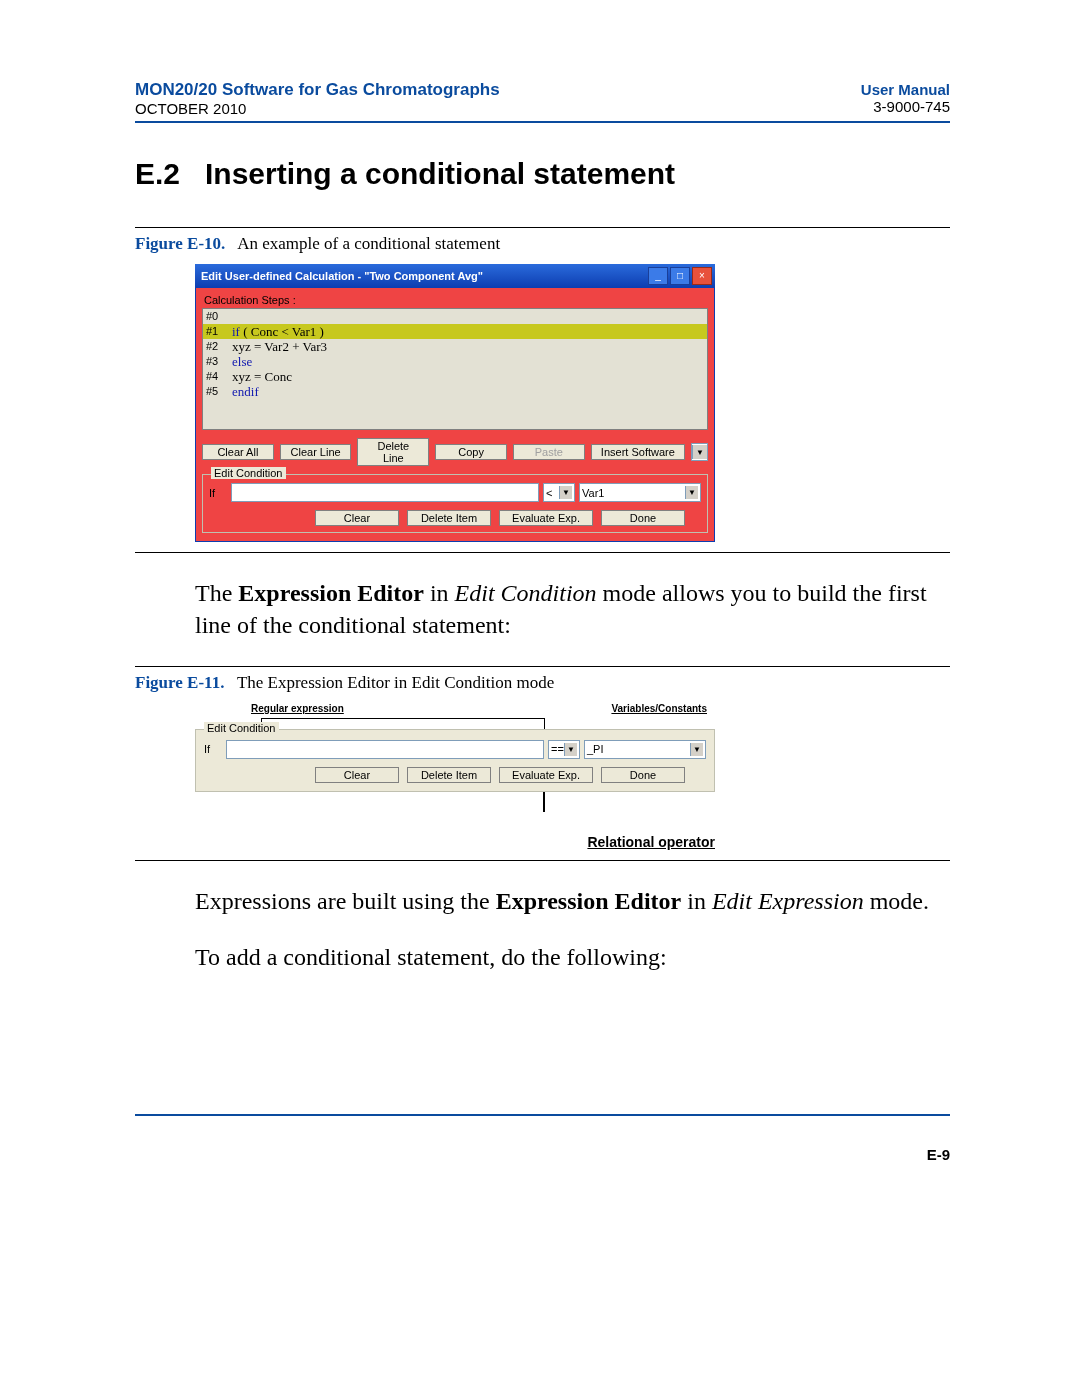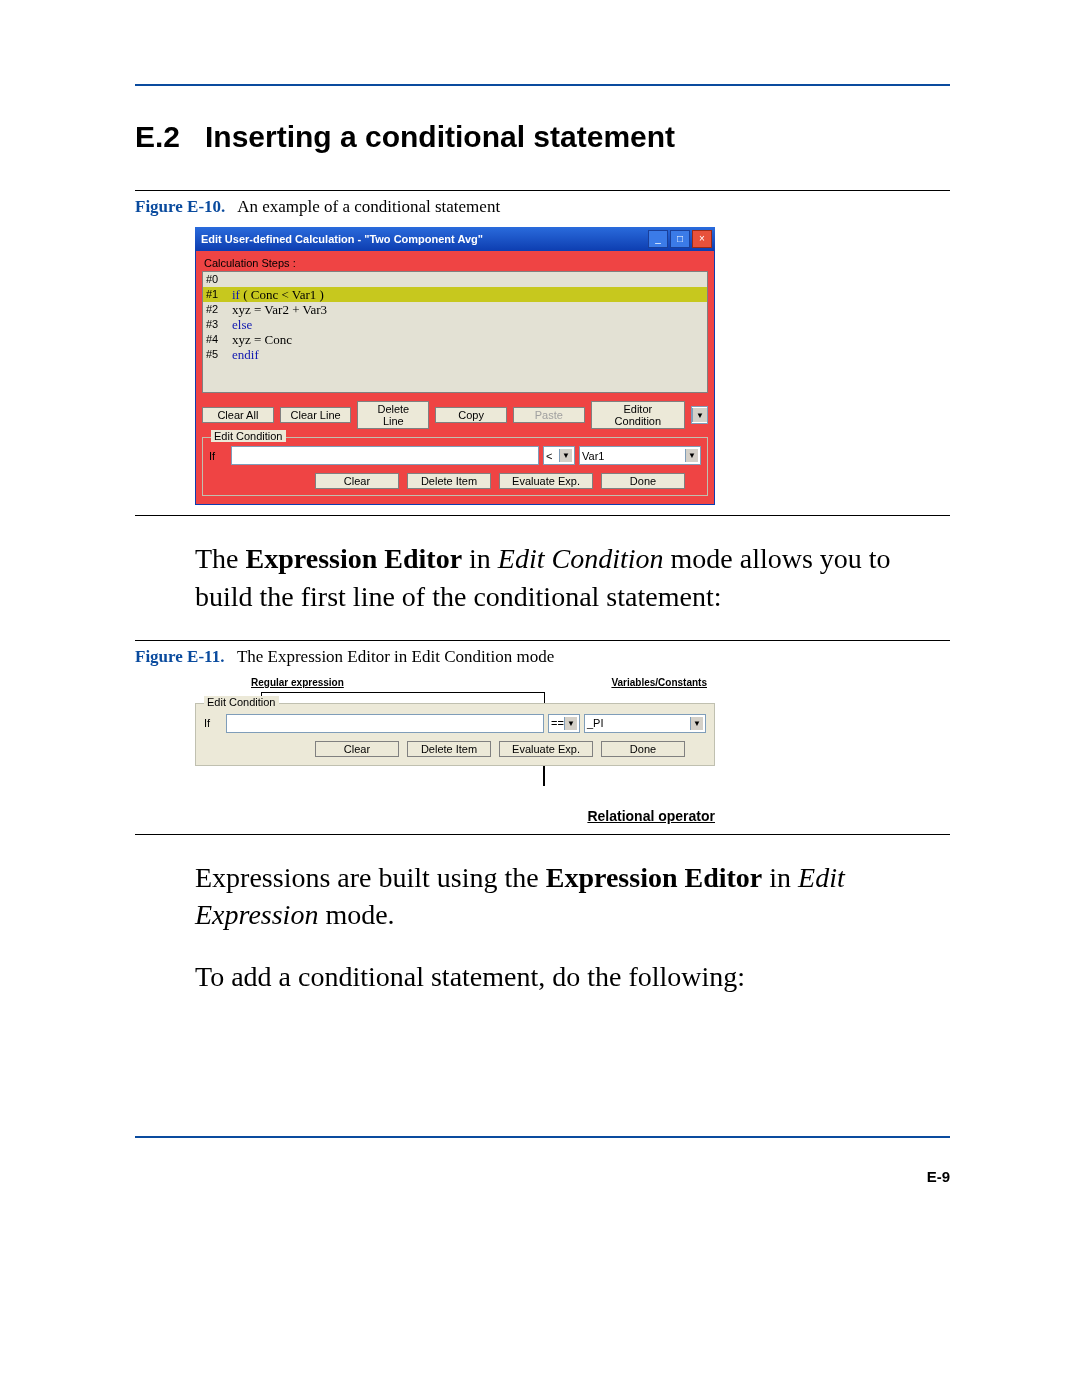--- a/index.html
+++ b/index.html
@@ -66,41 +66,51 @@
   .groupbox .glab { position:absolute; top:-8px; left:8px; background:#ece9d8; padding:0 3px; font-size:11px; }
   .editrow { display:flex; align-items:center; gap:4px; }
   .iflab { width:18px; font-size:11px; }
   .txtfield { flex:1; background:#fff; border:1px solid #7f9db9; height:17px; }
   .op { width:26px; background:#fff; border:1px solid #7f9db9; height:17px; display:flex; align-items:center; padding:0 2px; font-size:11px; }
   .op .arrow { margin-left:auto; width:12px; height:13px; background:#d4d0c8; border-left:1px solid #7f9db9; display:flex; align-items:center; justify-content:center; font-size:8px; }
   .varcombo { width:116px; background:#fff; border:1px solid #7f9db9; height:17px; display:flex; align-items:center; padding:0 2px; font-size:11px; }
   .varcombo .arrow { margin-left:auto; width:12px; height:13px; background:#d4d0c8; border-left:1px solid #7f9db9; display:flex; align-items:center; justify-content:center; font-size:8px; }
   .lowerbtns { display:flex; gap:8px; margin-top:8px; justify-content:center; padding-left:90px; }
 
-  .bodytext { font-size:28px; line-height:1.35; margin: 24px 0 8px 60px; font-family: Liberation Serif, serif; }
+  .bodytext { font-size:24px; line-height:1.35; margin: 24px 0 8px 60px; font-family: Liberation Serif, serif; }
   .bodytext strong { font-weight:bold; }
   .bodytext em { font-style:italic; }
 
   
   .shot2wrap { margin: 6px 0 6px 60px; width:520px; }
   .annhead { display:flex; justify-content:space-between; font-family:Arial, sans-serif; font-weight:bold; font-size:10px; text-decoration:underline; margin-bottom:4px; padding: 0 8px 0 56px;}
   .annbot { text-align:right; font-family:Arial, sans-serif; font-weight:bold; font-size:14px; text-decoration:underline; margin-top:22px; }
   .shot2 { background:#ece9d8; border:1px solid #c0c0b0; padding:10px 8px 8px 8px; position:relative; font-family:Tahoma,Arial,sans-serif; font-size:11px; }
   .shot2 .glab { position:absolute; top:-8px; left:8px; background:#ece9d8; padding:0 3px; font-size:11px; }
   .connect-left { border-left:1.5px solid #000; border-top:1.5px solid #000; border-right:1.5px solid #000; height:10px; margin:0 170px 0 66px; }
   .arrowup-line { width:1.5px; background:#000; height:20px; margin:0 auto; }
 
   .footer-rule { border:0; border-top:2px solid #0a4b9e; margin-top:140px; }
   .pagenum { text-align:right; font-family:Arial, sans-serif; font-weight:bold; font-size:15px; margin-top:30px; }
 </style>
 </head>
 <body>
 
 <div class="page">
 
+  <div class="hdr">
+    <div class="hdr-left">
+      <div class="hdr-title">MON20/20 Software for Gas Chromatographs</div>
+      <div class="hdr-sub">OCTOBER 2010</div>
+    </div>
+    <div class="hdr-right">
+      <div class="hdr-um">User Manual</div>
+      <div class="hdr-doc">3-9000-745</div>
+    </div>
+  </div>
   <hr class="hdr-rule">
 
   <h1 class="section">
     <span class="section-num">E.2</span><span>Inserting a conditional statement</span>
   </h1>
 
   <hr class="figrule-top">
   <p class="figcap">
     <span class="lab">Figure E-10.</span>
     <span>&nbsp;</span>
@@ -149,21 +159,21 @@
             <span class="ln"></span>
             <span class="code"></span>
           </div>
       </div>
       <div class="btnrow">
         <div class="bt w">Clear All</div>
         <div class="bt w">Clear Line</div>
         <div class="bt w">Delete Line</div>
         <div class="bt w">Copy</div>
         <div class="bt w dis">Paste</div>
-        <div class="bt w2">Editor Condition</div>
+        <div class="bt w2">Insert Software</div>
         <div class="combo-tiny" style="width:18px;">
             <span class="arrow">▼</span>
           </div>
       </div>
       <div class="groupbox">
         <span class="glab">Edit Condition</span>
         <div class="editrow">
           <span class="iflab">If</span>
           <div class="txtfield"></div>
           <div class="op">

